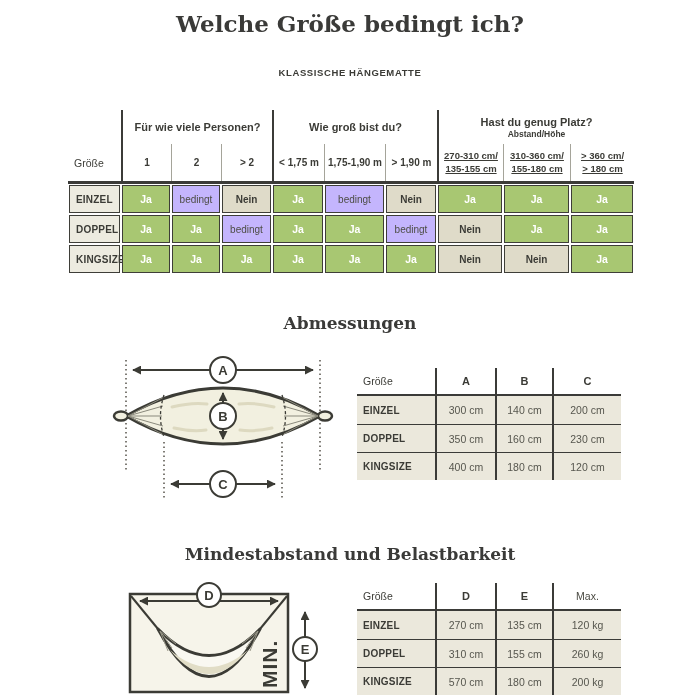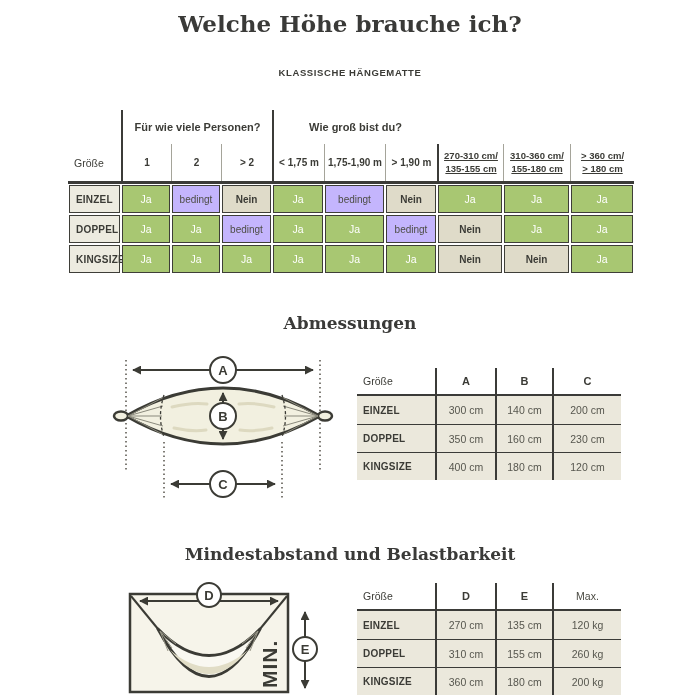--- a/index.html
+++ b/index.html
@@ -28,21 +28,21 @@
     line-height:1.3; white-space:pre-line; }
   .sub-head.thin { border-left:1px solid #a5a49a; }
   .sub-head.two-line { font-size:9.5px;text-decoration:underline; }
   .corner-cell { grid-row:2; grid-column:1; display:flex; align-items:center;
     font-size:10.5px; color:#3b3b36; padding-left:6px; }
   .head-divider { grid-row:3; grid-column:1 / -1; background:#3b3b38; }
   .cell { margin:1px; border:1px solid #3e3e38; display:flex; align-items:center;
     justify-content:center; font-size:10.5px; }
   .label-cell { background:#edebe0; justify-content:flex-start; padding-left:6px;
     font-weight:bold; font-size:10px; letter-spacing:.2px; color:#3b3b36; }
-  .val-ja { background:#a8c772; color:#ffffff; font-weight:normal; }
+  .val-ja { background:#a8c772; color:#ffffff; font-weight:bold; }
   .val-bedingt { background:#c4b5fd; color:#4c4c44; font-size:10px; }
   .val-nein { background:#dfdbc9; color:#3b3b36; font-weight:bold; font-size:10px; }
 
   
   .dim-table { display:grid; grid-template-columns:78px 60px 57px 69px;
     grid-template-rows:26px 2px 28px 28px 28px; }
   .dim-head { grid-row:1; display:flex; align-items:center; justify-content:center;
     font-weight:bold; font-size:11px; color:#3b3b36; }
   .dim-head.first { justify-content:flex-start; padding-left:6px; font-weight:normal; font-size:10.5px; }
   .dim-head.plain { font-weight:normal; font-size:10.5px; color:#4a4a42; }
@@ -59,31 +59,35 @@
   .dot { stroke:#55524a; stroke-width:1.5; stroke-dasharray:1.5 3; }
   .outline { stroke:#3b3b35; fill:#f2f0e0; }
   .diagram-letter { font-family:"Liberation Sans", sans-serif; font-weight:bold;
     font-size:13px; fill:#3b3b35; }
   .min-text { font-family:"Liberation Sans", sans-serif; font-weight:bold;
     font-size:21px; fill:#3b3b35; letter-spacing:1px; }
 </style>
 </head>
 <body>
 
-<h1 class="abs page-title">Welche Höhe brauche ich?</h1>
+<h1 class="abs page-title">Welche Größe bedingt ich?</h1>
 <div class="abs page-subtitle">KLASSISCHE HÄNGEMATTE</div>
 
 <div id="size-table" class="abs">
   <div class="corner-cell">Größe</div>
 
   <div class="group-head sep-strong" style="grid-column:2/5">
     <span>Für wie viele Personen?</span>
   </div>
   <div class="group-head sep-strong" style="grid-column:5/8">
     <span>Wie groß bist du?</span>
+  </div>
+  <div class="group-head sep-strong" style="grid-column:8/11">
+    <span>Hast du genug Platz?</span>
+    <span class="group-sub">Abstand/Höhe</span>
   </div>
 
   <div class="sub-head sep-strong" style="grid-column:2">1</div>
   <div class="sub-head thin" style="grid-column:3">2</div>
   <div class="sub-head thin" style="grid-column:4">&gt; 2</div>
   <div class="sub-head sep-strong" style="grid-column:5">&lt; 1,75 m</div>
   <div class="sub-head thin" style="grid-column:6">1,75-1,90 m</div>
   <div class="sub-head thin" style="grid-column:7">&gt; 1,90 m</div>
   <div class="sub-head sep-strong two-line" style="grid-column:8">270-310 cm/
 135-155 cm</div>
@@ -236,16 +240,16 @@
   <div class="dim-divider"></div>
 <div class="dim-cell dim-label" style="grid-area: 3 / 1;">EINZEL</div>
     <div class="dim-cell dim-val col-line" style="grid-area: 3 / 2;">270 cm</div>
     <div class="dim-cell dim-val col-line" style="grid-area: 3 / 3;">135 cm</div>
     <div class="dim-cell dim-val col-line" style="grid-area: 3 / 4;">120 kg</div>
     <div class="dim-cell dim-label row-line" style="grid-area: 4 / 1;">DOPPEL</div>
     <div class="dim-cell dim-val col-line row-line" style="grid-area: 4 / 2;">310 cm</div>
     <div class="dim-cell dim-val col-line row-line" style="grid-area: 4 / 3;">155 cm</div>
     <div class="dim-cell dim-val col-line row-line" style="grid-area: 4 / 4;">260 kg</div>
     <div class="dim-cell dim-label row-line" style="grid-area: 5 / 1;">KINGSIZE</div>
-    <div class="dim-cell dim-val col-line row-line" style="grid-area: 5 / 2;">360 cm</div>
+    <div class="dim-cell dim-val col-line row-line" style="grid-area: 5 / 2;">570 cm</div>
     <div class="dim-cell dim-val col-line row-line" style="grid-area: 5 / 3;">180 cm</div>
     <div class="dim-cell dim-val col-line row-line" style="grid-area: 5 / 4;">200 kg</div>
   </div>
 
 </body></html>

